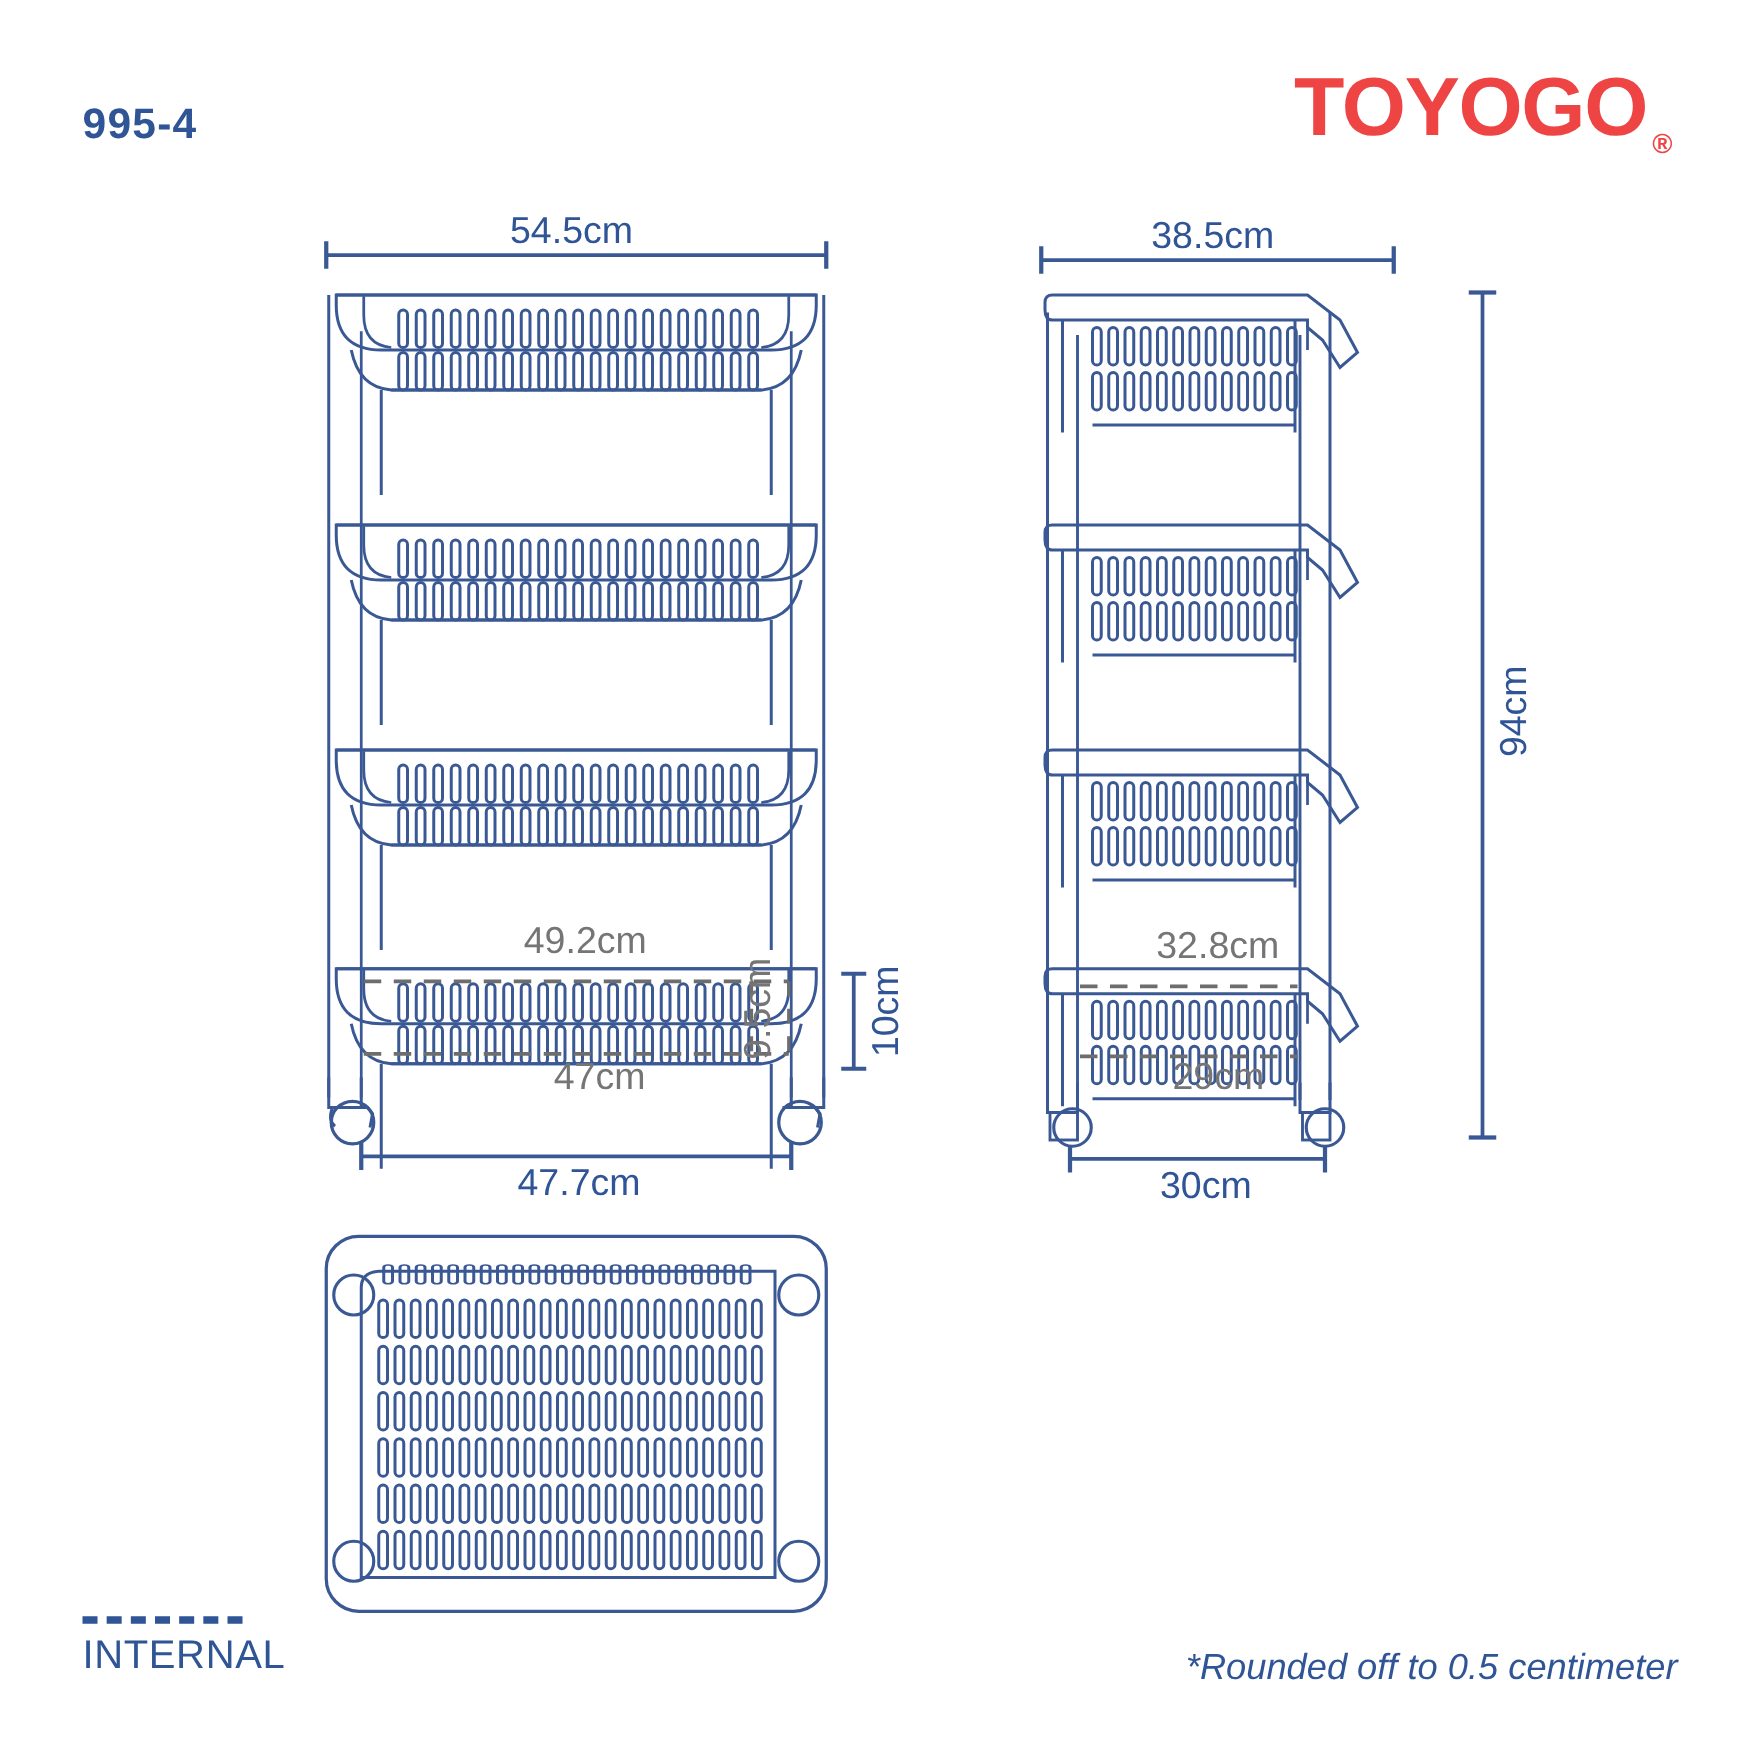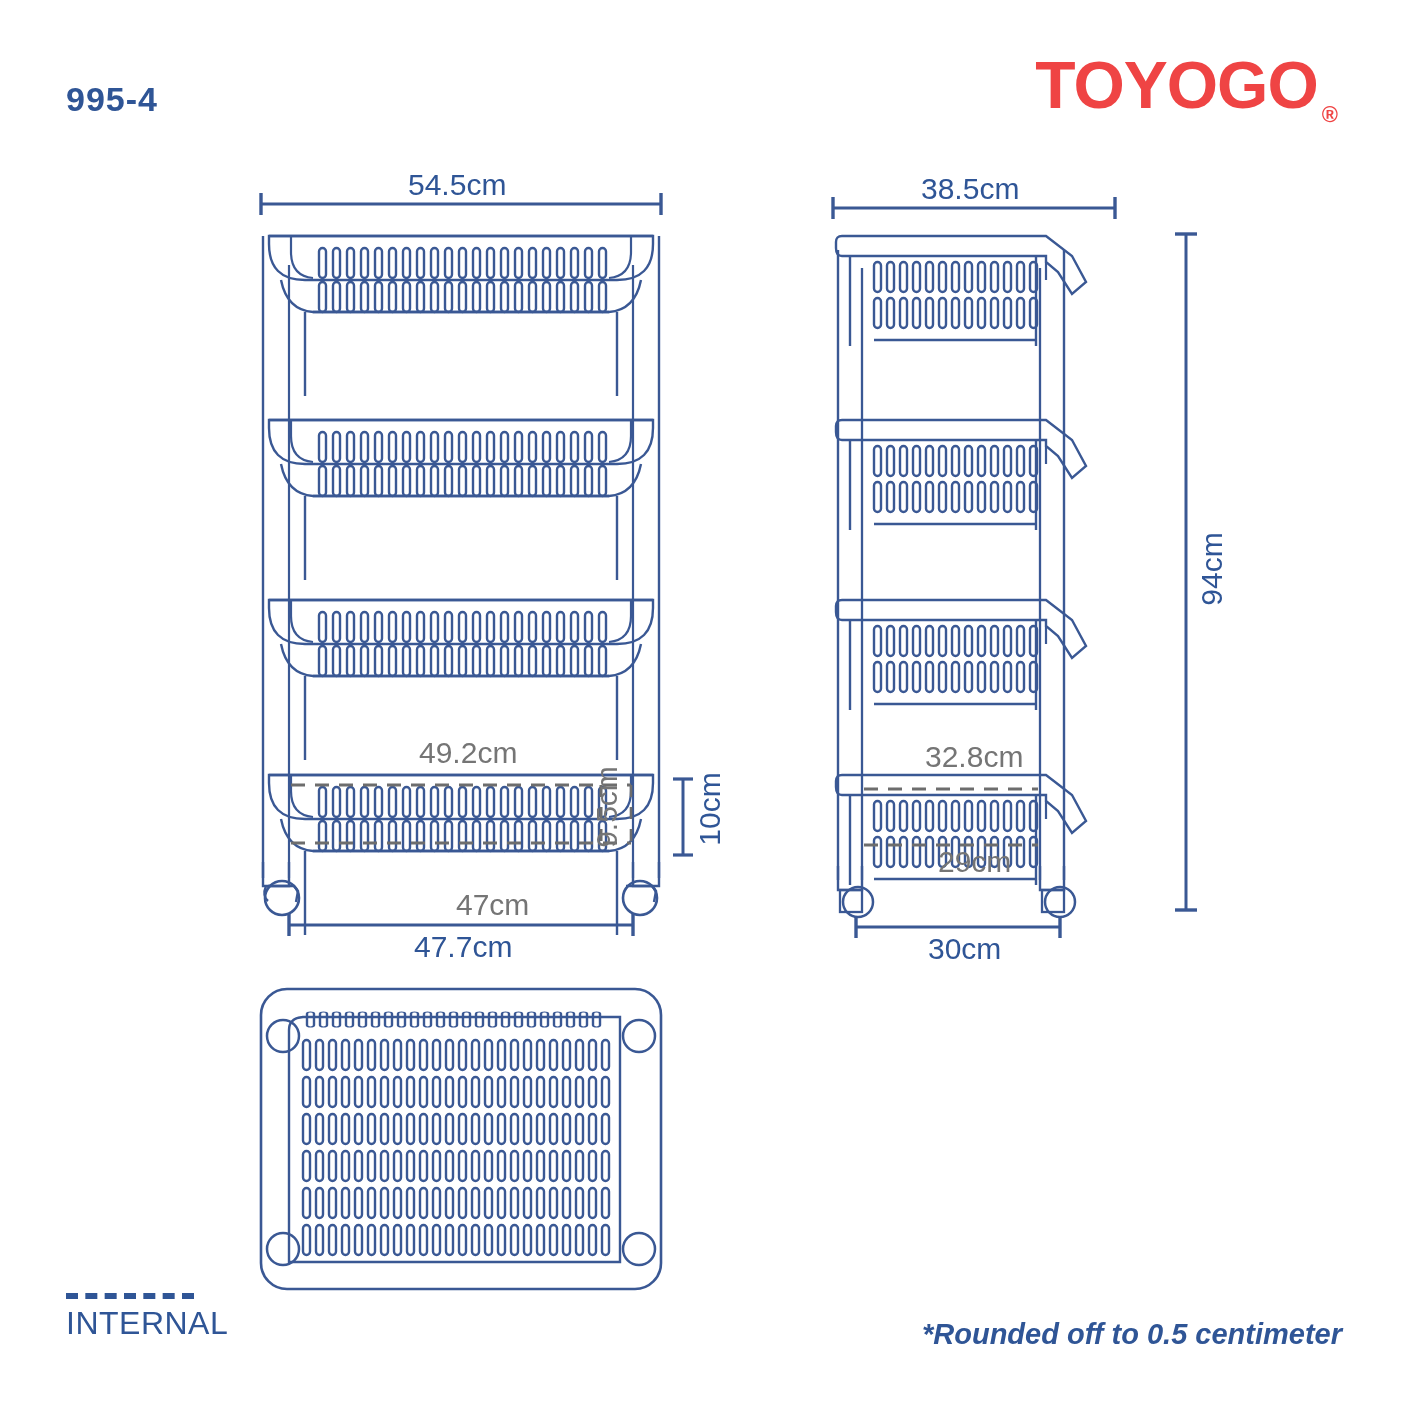--- a/index.html
+++ b/index.html
@@ -34,21 +34,21 @@
   .legend{
     position:absolute;left:66px;top:1293px;width:200px;
   }
   .legend-label{
     color:#2f5596;font-size:32px;letter-spacing:.5px;margin-top:6px;
   }
   .legend-dash{height:0;border-top:6px dashed #2f5596;width:128px;}
 
   .footnote{
     position:absolute;right:68px;top:1318px;
-    color:#2f5596;font-size:29px;font-style:italic;font-weight:bold;white-space:nowrap;
+    color:#2f5596;font-size:29px;font-style:italic;font-weight:normal;white-space:nowrap;
   }
 </style>
 </head>
 <body>
 
 <div class="canvas">
 
   <div class="model-no">995-4</div>
 
   <div class="brand"><span>TOYOGO</span><span class="reg">®</span></div>
@@ -363,21 +363,21 @@
         </g>
       <g transform="translate(303,1225)">
           <use href="#tvRow"></use>
         </g>
     </g>
   </svg>
 
   <div class="dim" style="left:408px;top:168px;">54.5cm</div>
   <div class="dim" style="left:414px;top:930px;">47.7cm</div>
   <div class="dim internal" style="left:419px;top:736px;">49.2cm</div>
-  <div class="dim internal" style="left:456px;top:845px;margin-top:43px;">47cm</div>
+  <div class="dim internal" style="left:443px;top:845px;">47cm</div>
   <div class="dim internal rot" style="left:566px;top:790px;transform:rotate(-90deg);">9.5cm</div>
   <div class="dim rot" style="left:673px;top:792px;transform:rotate(-90deg);">10cm</div>
 
   <div class="dim" style="left:921px;top:172px;">38.5cm</div>
   <div class="dim" style="left:928px;top:932px;">30cm</div>
   <div class="dim internal" style="left:925px;top:740px;">32.8cm</div>
   <div class="dim internal" style="left:938px;top:845px;text-align:right;">29cm</div>
   <div class="dim rot" style="left:1175px;top:552px;transform:rotate(-90deg);">94cm</div>
 
 

